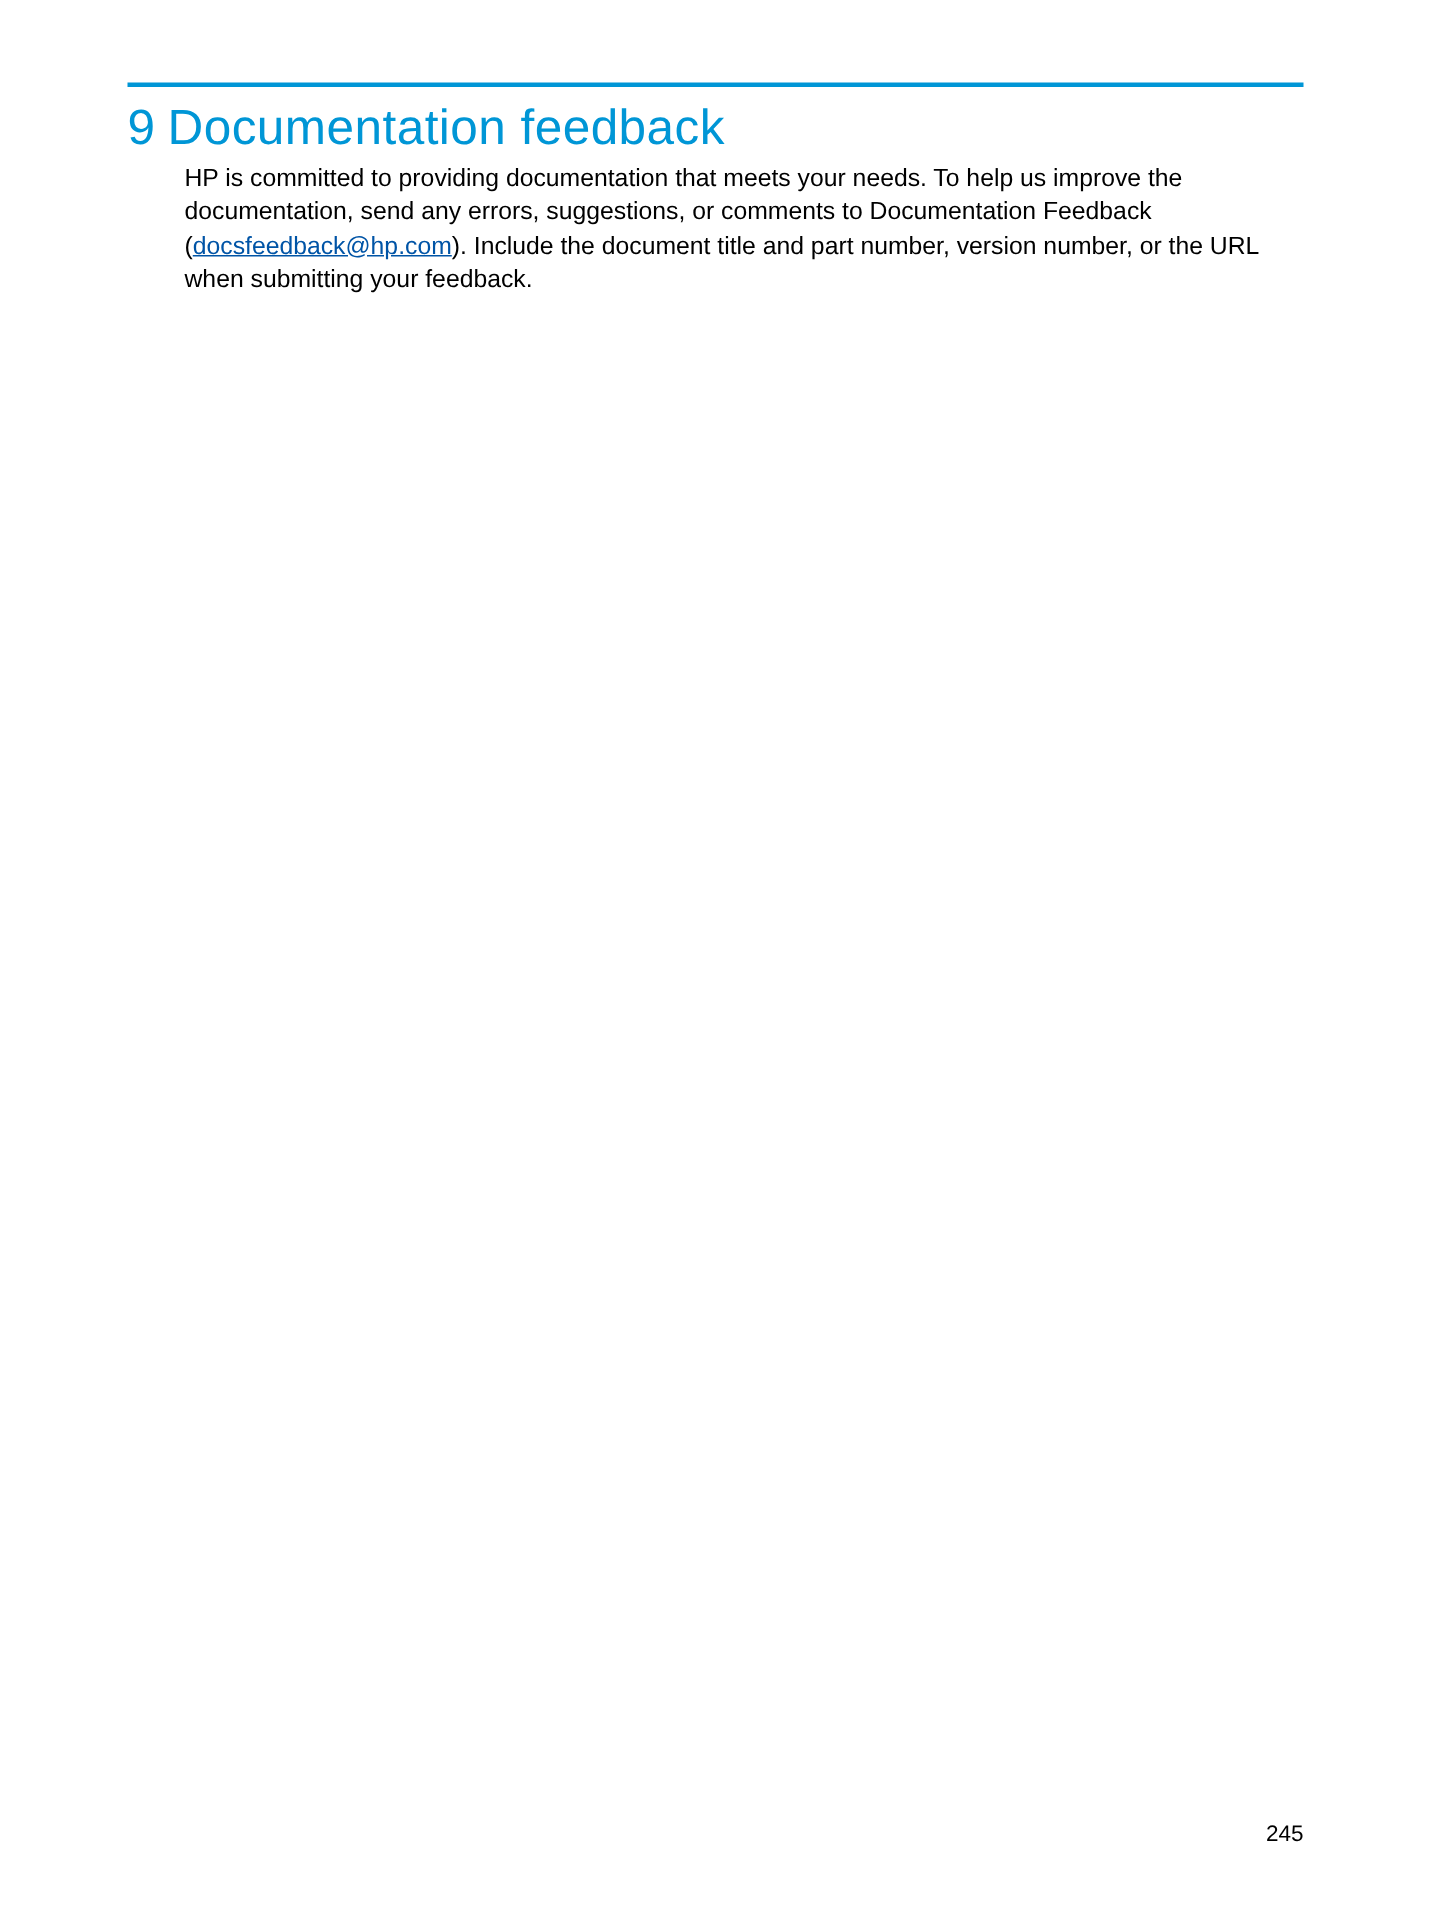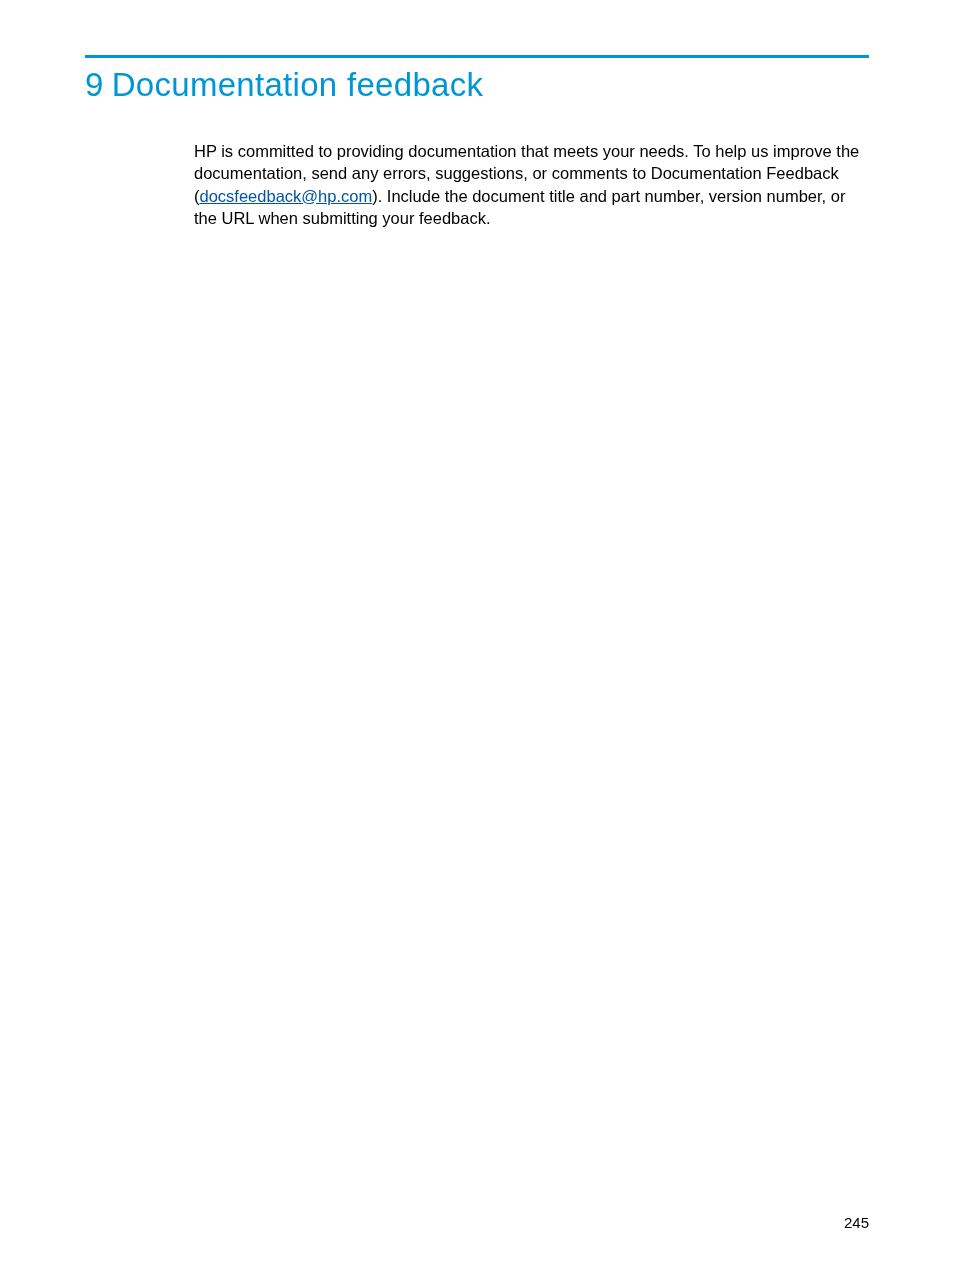--- a/index.html
+++ b/index.html
@@ -21,31 +21,31 @@
     }
     .header-rule {
       border: none;
       border-top: 3px solid #0096d6;
       margin-bottom: 8px;
     }
     .chapter-heading {
       font-size: 33px;
       font-weight: 300;
       color: #0096d6;
-      margin-bottom: 36px;
+      margin-bottom: 4px;
       letter-spacing: 0.3px;
     }
     .chapter-number {
       margin-right: 8px;
     }
     .body-text {
       font-size: 16.5px;
       line-height: 1.35;
       color: #000000;
-      margin-left: 109px;
+      margin-left: 38px;
       margin-right: 0;
       font-weight: 400;
     }
     .email-link {
       color: #0054a6;
       text-decoration: underline;
     }
     .page-number {
       position: absolute;
       bottom: 40px;

